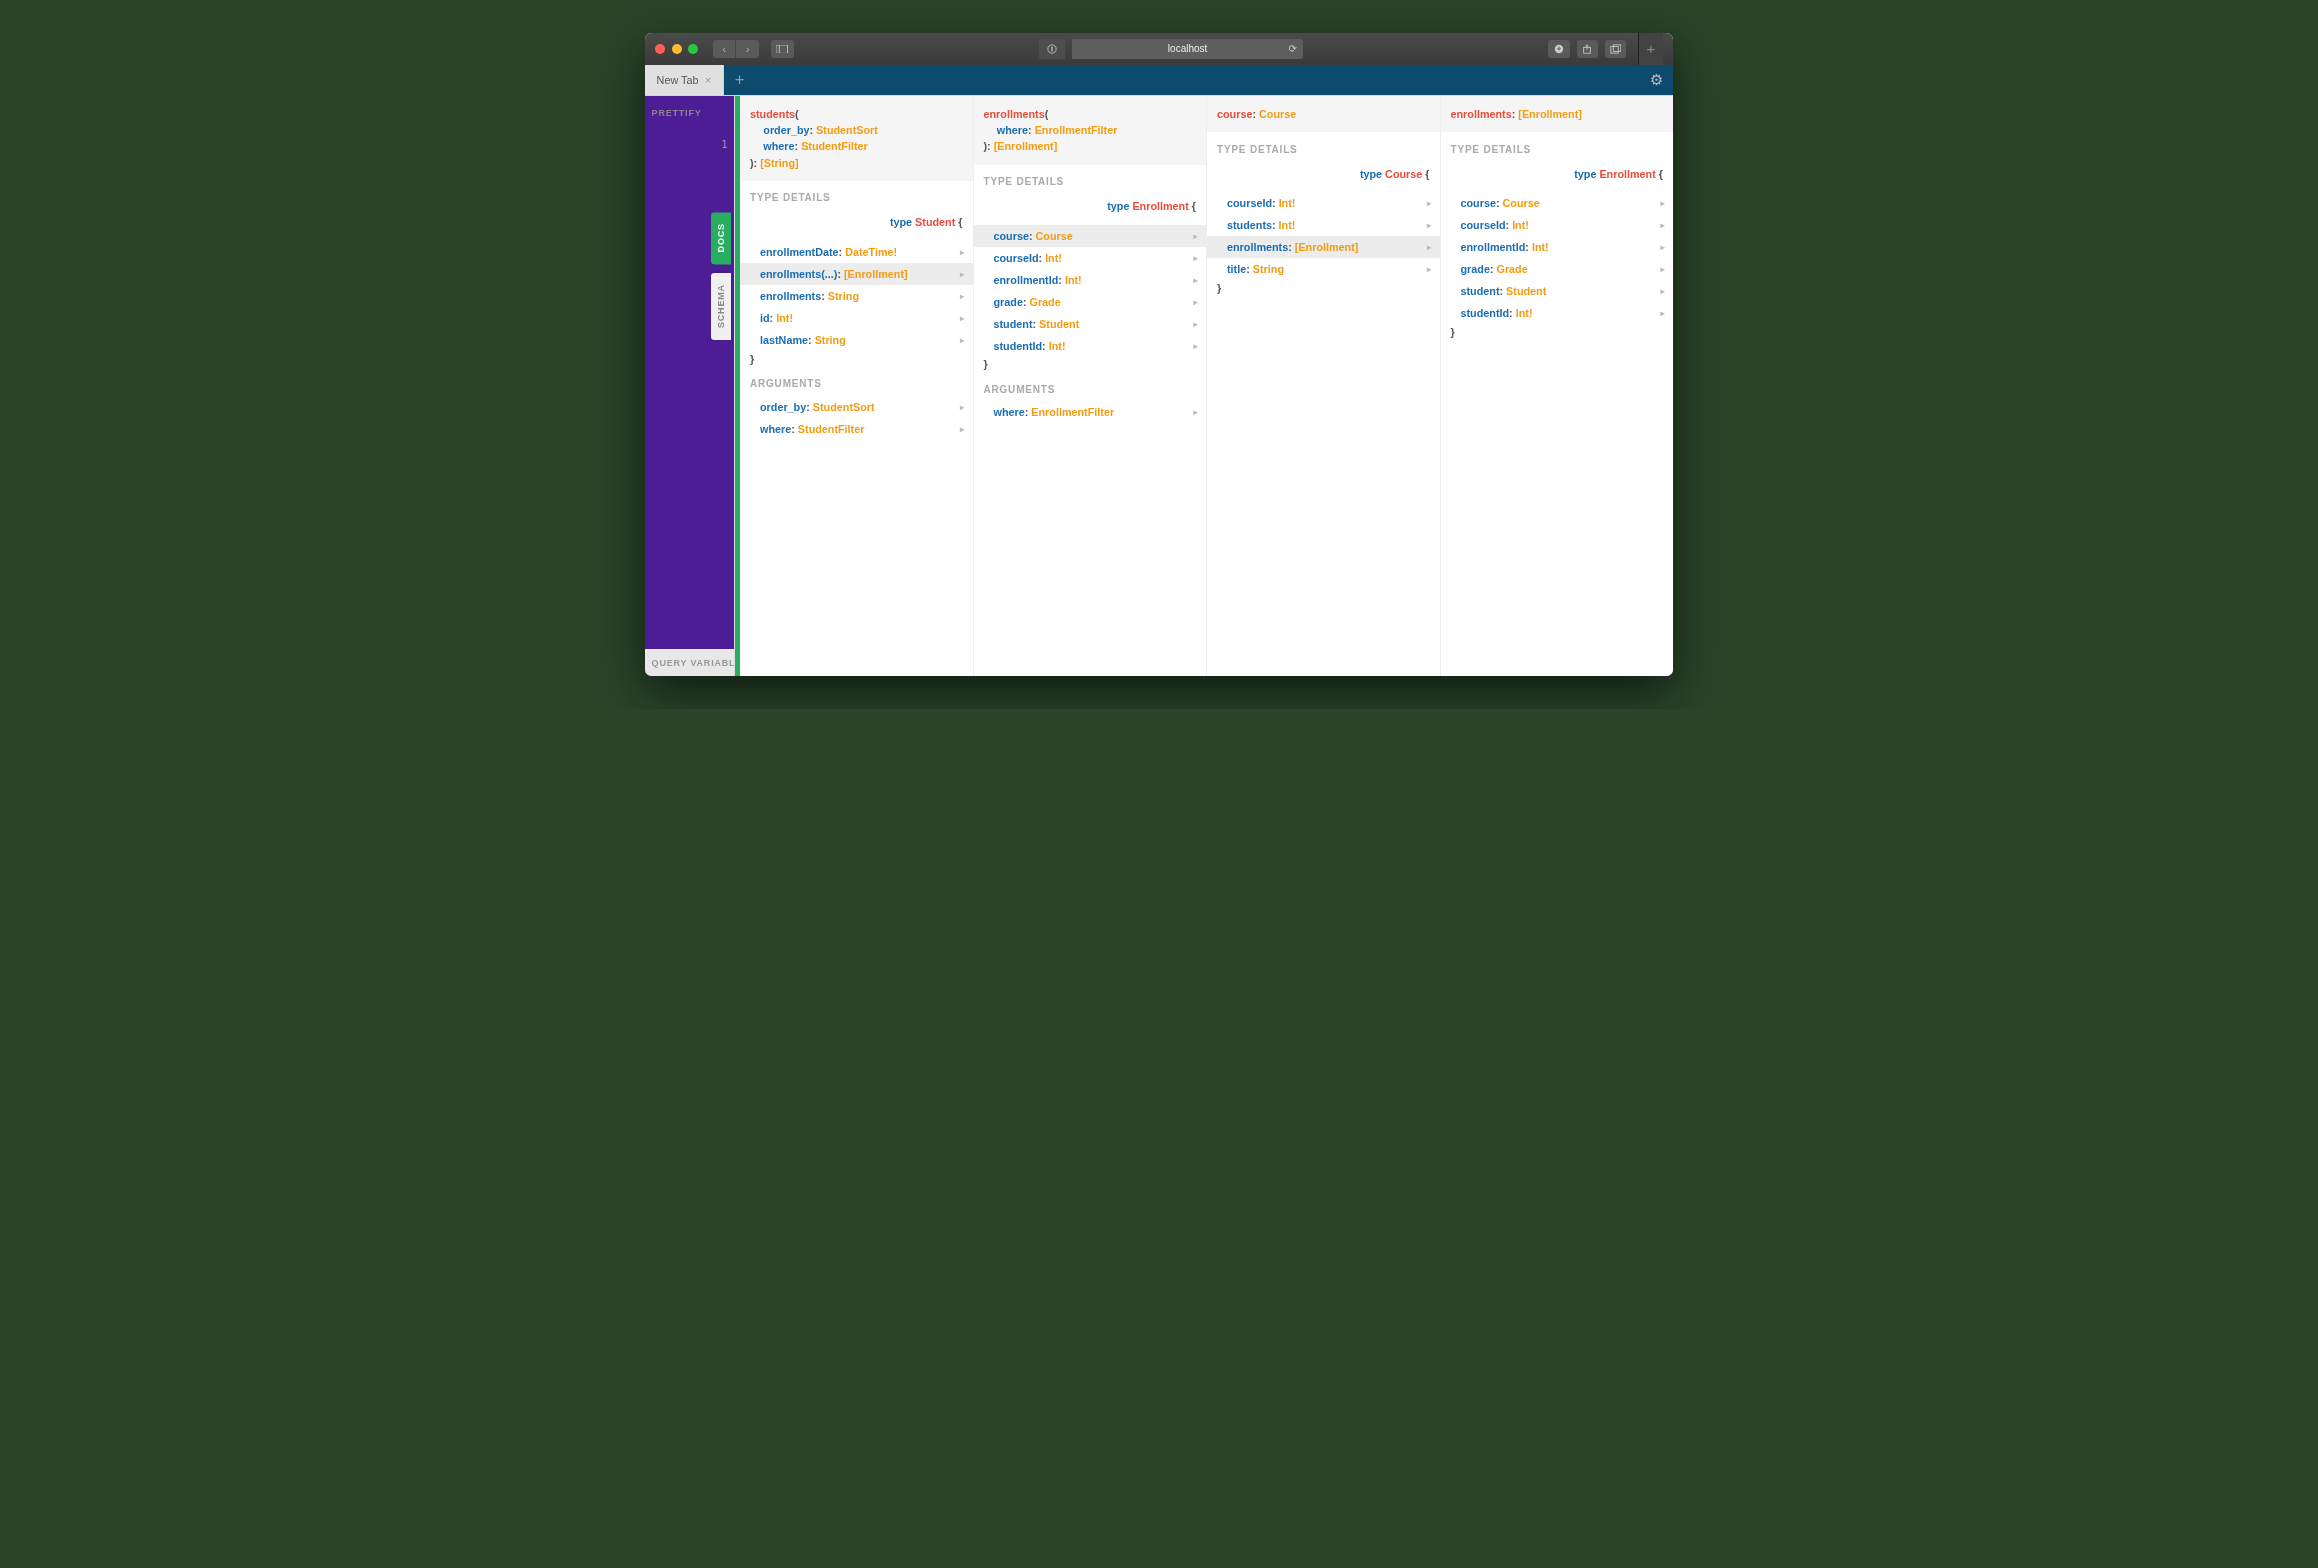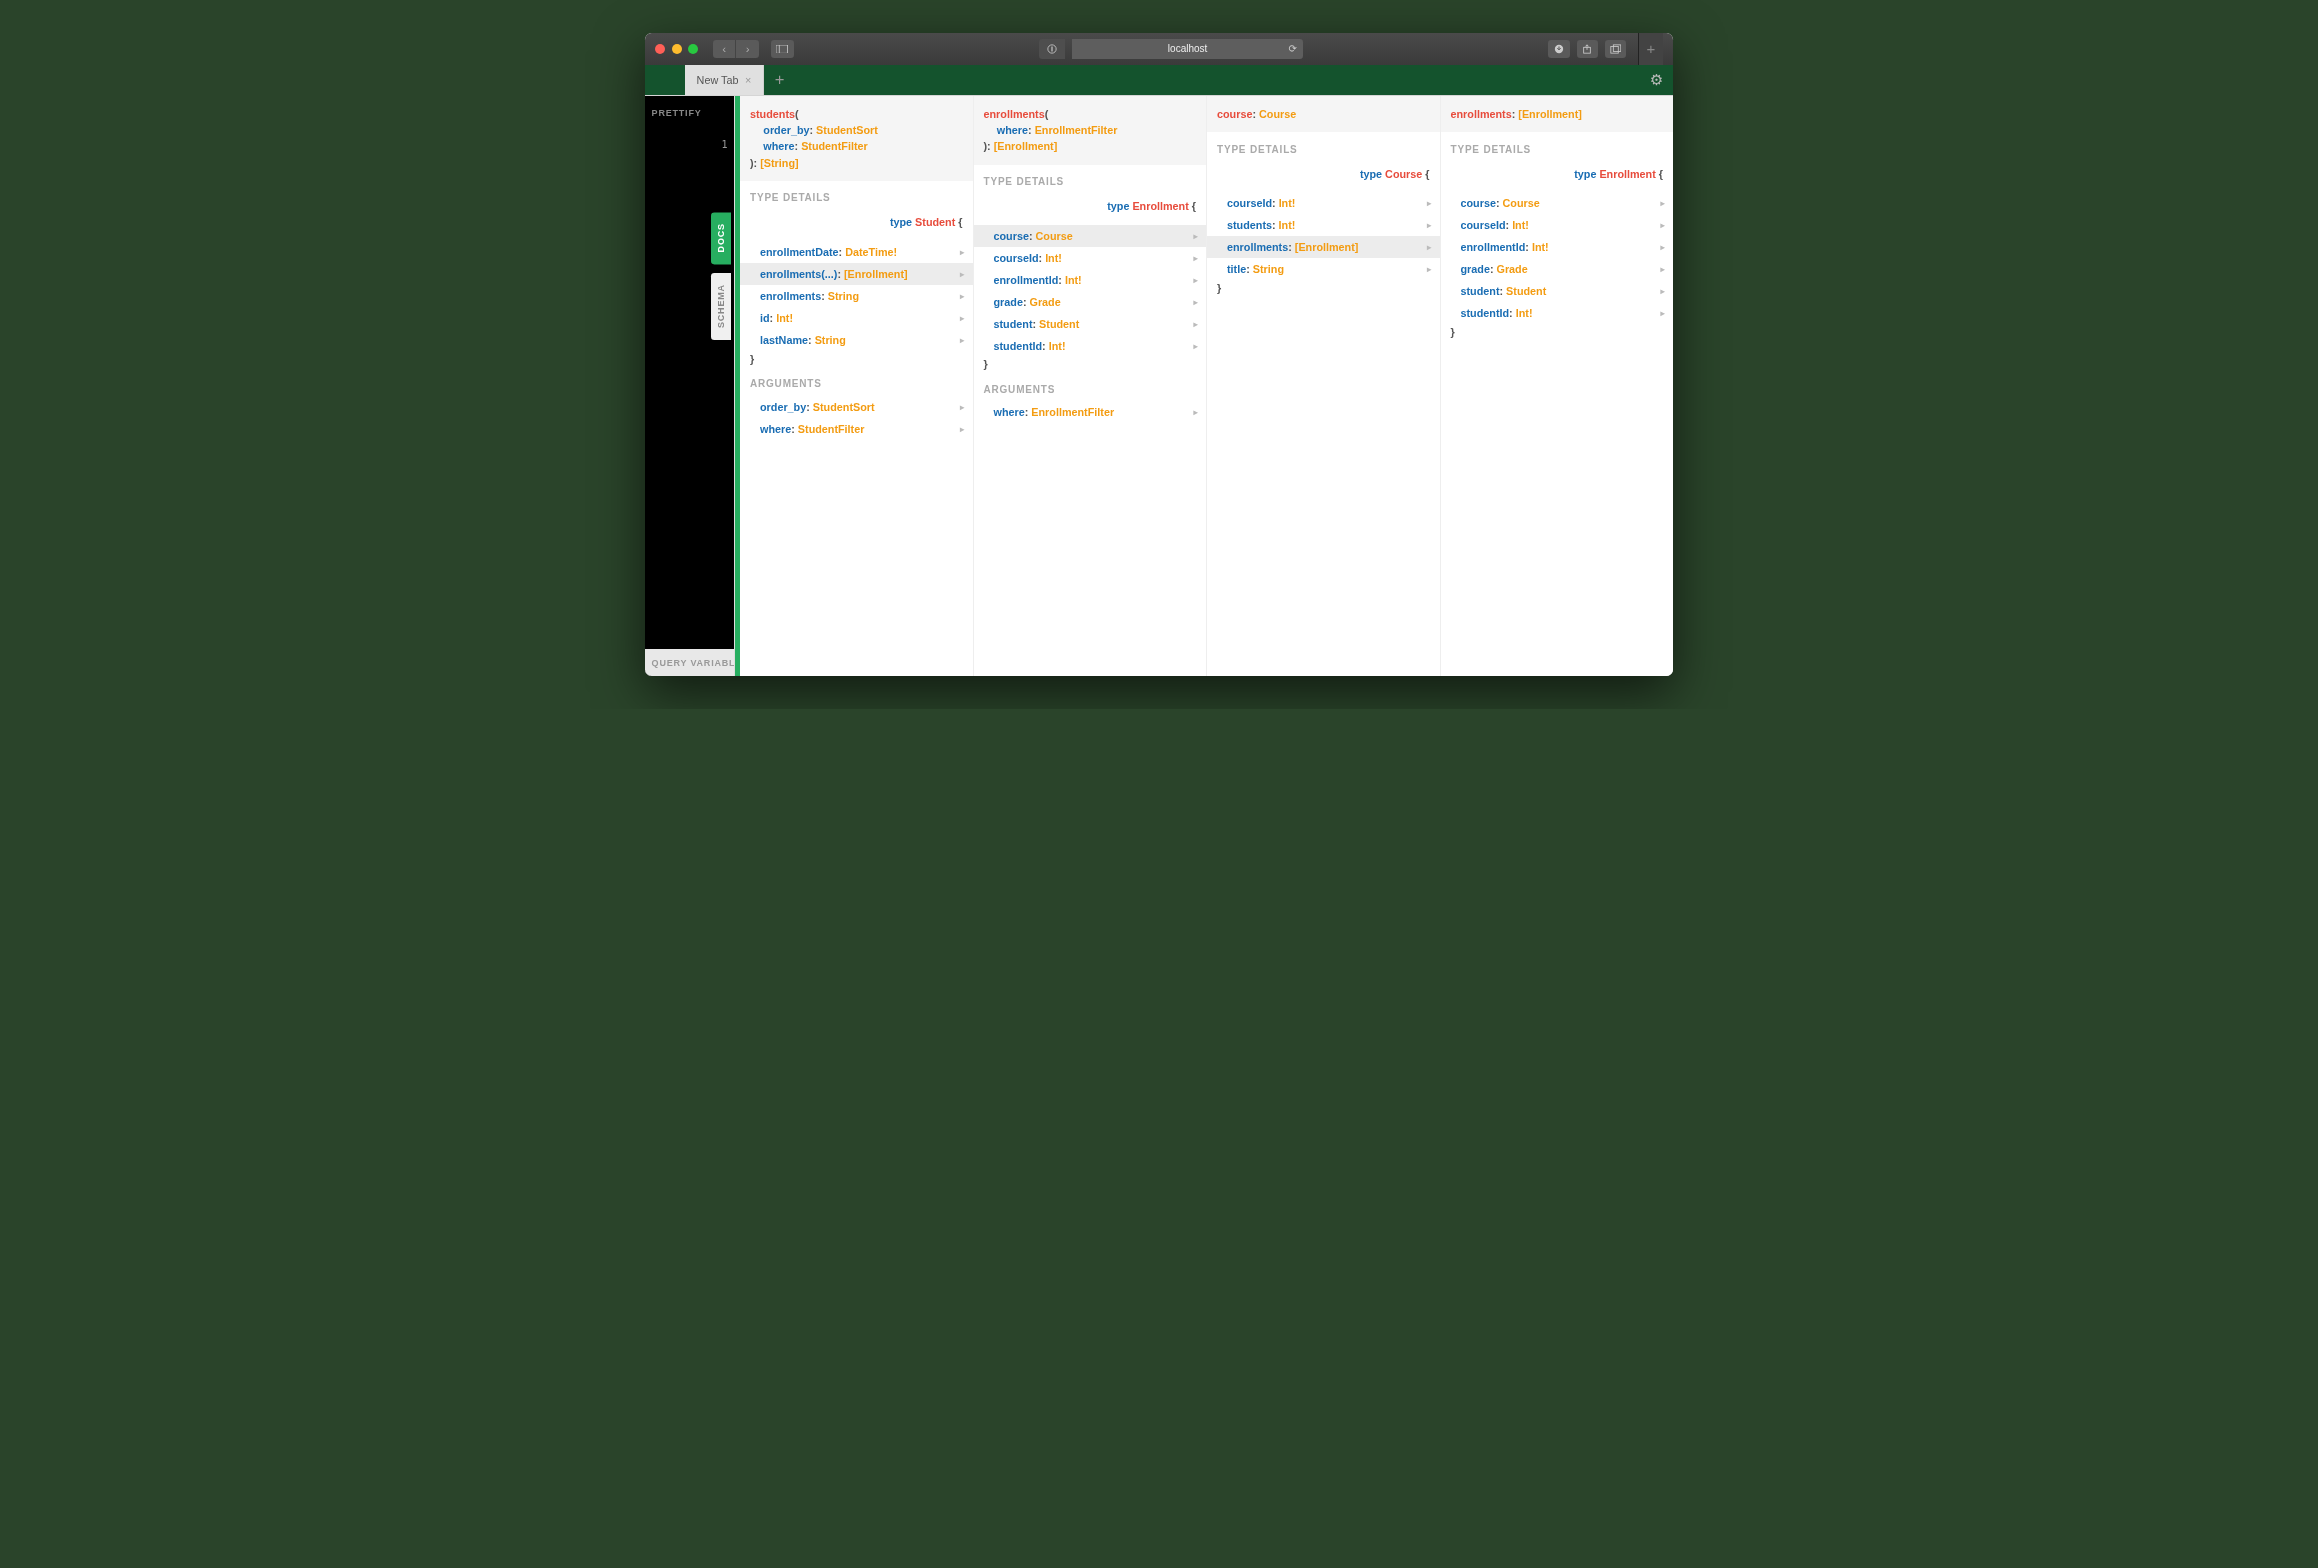--- a/index.html
+++ b/index.html
@@ -72,26 +72,25 @@
       position: relative;
     }
     .url-refresh { position:absolute; right:6.6px; color:#ccc; font-size:10px; }
     .titlebar-right { display:flex; gap:6.6px; margin-left: auto; align-items:center; }
     .tb-btn { width:21.6px;height:18px;background:#5a5a5a;border-radius:3.3px;display:flex;align-items:center;justify-content:center;color:#ccc;font-size:10px; }
     .new-tab-plus { width:25px; background:#434343; display:flex;align-items:center;justify-content:center;color:#888;font-size:15px;border-left:0.8px solid #222; align-self:stretch;margin-left:5px;}
 
     
     .app-tabbar {
       height: 31.5px;
-      background: #14532d;
+      background: #0c4a6e;
       display: flex;
       align-items: stretch;
       border-bottom: 0.8px solid #d5d5d5;
       position: relative;
-      padding-left: 40px;
     }
     .app-tab {
       display: flex; align-items: center;
       padding: 0 11.6px;
       background: #e0e0e0;
       font-size: 10.8px; color: #555;
       gap: 6.6px;
       border-right: 0.8px solid #d0d0d0;
     }
     .tab-close { color:#999; font-size:10.8px; }
@@ -108,21 +107,21 @@
 
     
     .content {
       display: flex;
       height: 580px;
       background: #fff;
       position: relative;
     }
     .left-rail {
       width: 90px;
-      background: #000000;
+      background: #4c1d95;
       border-right: 0.8px solid #ddd;
       display:flex;
       flex-direction:column;
       position:relative;
     }
     .prettify-btn {
       margin: 6.6px 3.3px;
       font-size: 9px;
       letter-spacing: 0.8px;
       color: #888;

